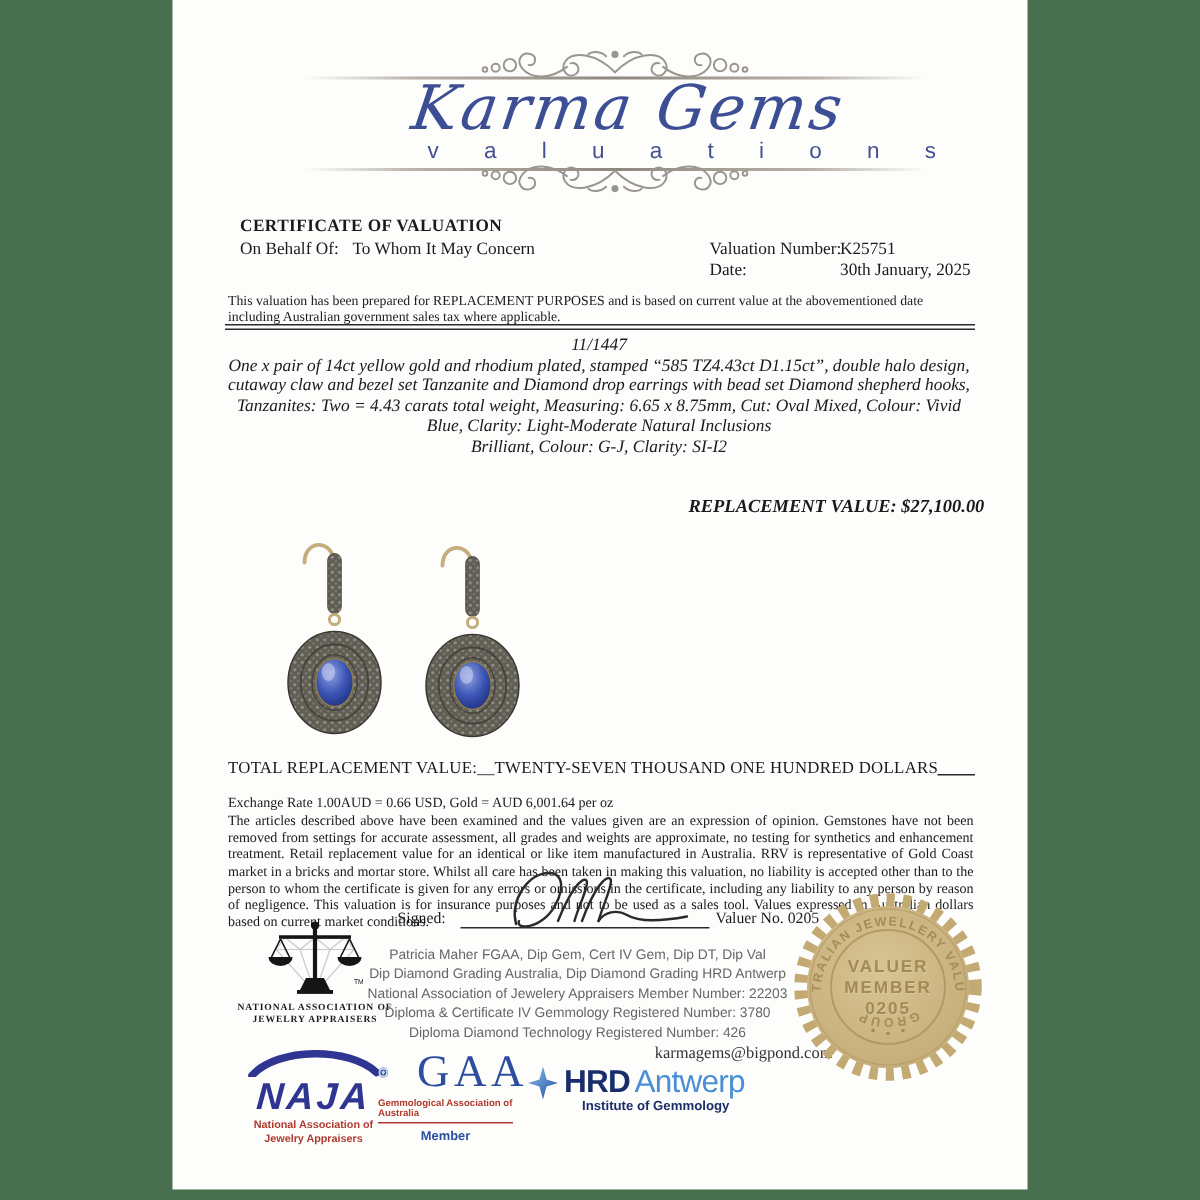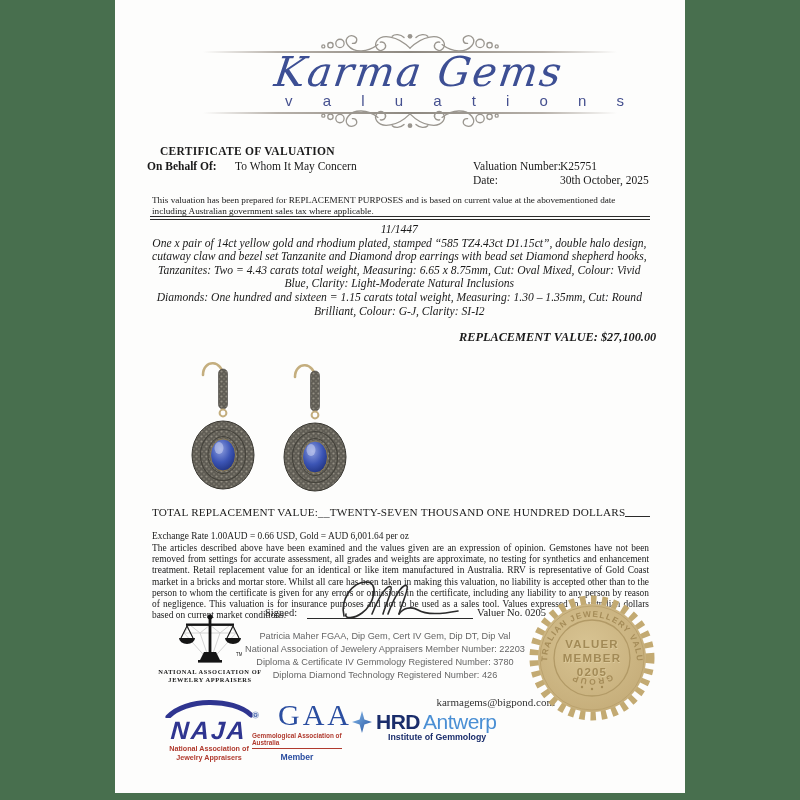--- a/index.html
+++ b/index.html
@@ -89,38 +89,37 @@
   <div class="abs fadeline" style="left:88px;top:112px;width:414px;"></div>
   <svg class="abs" style="left:200px;top:104px;transform:scaleY(-1);" width="190" height="28" viewBox="0 0 320 46">
     <g fill="none" stroke="#9a968f" stroke-width="2.2" stroke-linecap="round">
       <use href="#halfF"></use>
       <use href="#halfF" transform="translate(320,0) scale(-1,1)"></use>
       <circle cx="160" cy="10" r="4" fill="#9a968f" stroke="none"></circle>
     </g>
   </svg>
 
   <div class="abs h-title" style="left:45px;top:145px;">CERTIFICATE OF VALUATION</div>
-  <div class="abs h-label" style="left:32px;top:160px;font-weight:bold;">On Behalf Of:</div>
+  <div class="abs h-label" style="left:45px;top:160px;">On Behalf Of:</div>
   <div class="abs h-label" style="left:120px;top:160px;">To Whom It May Concern</div>
 
   <div class="abs h-label" style="left:358px;top:160px;">Valuation Number:</div>
   <div class="abs h-label" style="left:445px;top:160px;">K25751</div>
   <div class="abs h-label" style="left:358px;top:174px;">Date:</div>
-  <div class="abs h-label" style="left:445px;top:174px;">30th October, 2025</div>
+  <div class="abs h-label" style="left:445px;top:174px;">30th January, 2025</div>
 
   <div class="abs small-notice" style="left:37px;top:195px;">This valuation has been prepared for REPLACEMENT PURPOSES and is based on current value at the abovementioned date including Australian government sales tax where applicable.</div>
   <div class="abs rule-double" style="left:35px;top:216px;width:500px;"></div>
 
   <div class="abs item" style="left:37px;top:223px;text-align:center;">
     <div>11/1447</div>
     <div>One x pair of 14ct yellow gold and rhodium plated, stamped “585 TZ4.43ct D1.15ct”, double halo design,</div>
     <div>cutaway claw and bezel set Tanzanite and Diamond drop earrings with bead set Diamond shepherd hooks,</div>
     <div>Tanzanites: Two = 4.43 carats total weight, Measuring: 6.65 x 8.75mm, Cut: Oval Mixed, Colour: Vivid</div>
     <div>Blue, Clarity: Light-Moderate Natural Inclusions</div>
-    <div>Diamonds: One hundred and sixteen = 1.15 carats total weight, Measuring: 1.30 – 1.35mm, Cut: Round</div>
     <div>Brilliant, Colour: G-J, Clarity: SI-I2</div>
   </div>
   <div class="abs repl-value" style="left:322px;top:330px;">REPLACEMENT VALUE: $27,100.00</div>
 
   <svg class="abs" style="left:70px;top:355px;" width="165" height="150" viewBox="0 0 165 150">
     <defs>
       <pattern id="pave" width="5" height="5" patternUnits="userSpaceOnUse">
         <rect width="5" height="5" fill="#605d55"></rect>
         <circle cx="1.5" cy="1.5" r="1.1" fill="#928e82"></circle>
         <circle cx="4" cy="4" r="0.9" fill="#7b776c"></circle>
@@ -179,20 +178,21 @@
       <path d="M26,40 L38,40 L42,48 L22,48 Z" stroke="none"></path>
       <rect x="20" y="48" width="24" height="2.6" stroke="none"></rect>
     </g>
     <text x="58" y="44" font-size="4.5" fill="#151515" font-family="Liberation Sans, sans-serif">TM</text>
   </svg>
   <div class="abs scales-caption" style="left:40px;top:668px;width:110px;">NATIONAL ASSOCIATION OF</div>
   <div class="abs scales-caption" style="left:40px;top:676px;width:110px;">JEWELRY APPRAISERS</div>
 
   <div class="abs creds" style="left:100px;top:630px;">
     <div>Patricia Maher FGAA, Dip Gem, Cert IV Gem, Dip DT, Dip Val</div>
+    <div>Dip Diamond Grading Australia, Dip Diamond Grading HRD Antwerp</div>
     <div>National Association of Jewelery Appraisers Member Number: 22203</div>
     <div>Diploma &amp; Certificate IV Gemmology Registered Number: 3780</div>
     <div>Diploma Diamond Technology Registered Number: 426</div>
   </div>
   <div class="abs email" style="left:100px;top:696px;">karmagems@bigpond.com</div>
 
   <div class="abs" style="left:48px;top:696px;width:92px;">
     <svg width="92" height="22" viewBox="0 0 92 22">
       <path d="M5,21 C22,2 70,2 88,19" fill="none" stroke="#2f3590" stroke-width="5" stroke-linecap="round"></path>
     </svg>

